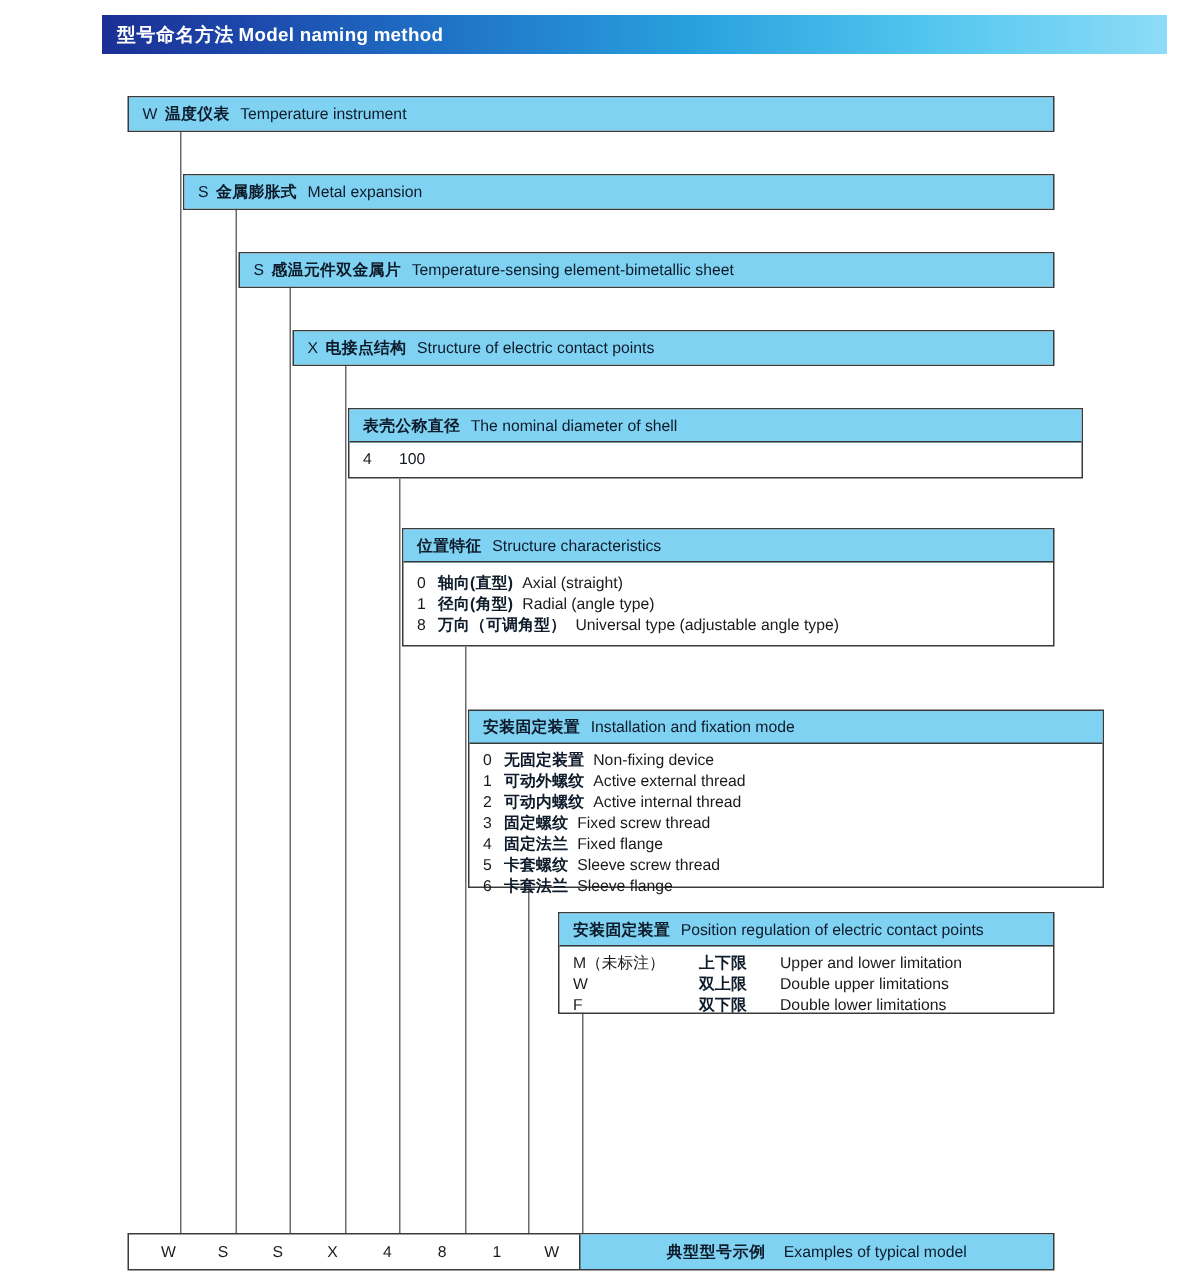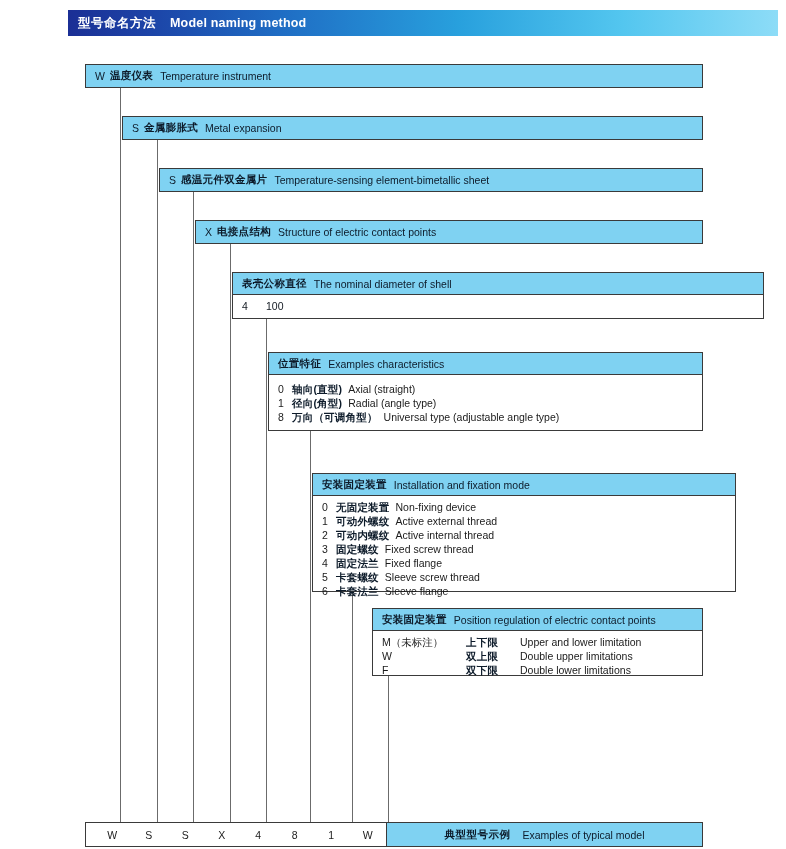--- a/index.html
+++ b/index.html
@@ -23,21 +23,21 @@
     background: linear-gradient(to right, #1b2f95 0%, #1c45a8 12%, #1f6dc4 30%, #28a0dd 55%, #53c6ef 78%, #8ddcf7 100%);
     display: flex; align-items: center;
     padding-left: 10px;
   }
   #header-banner .hdr-cn {
     font-size: 12.5px; font-weight: bold; color: #ffffff;
     letter-spacing: 0.5px;
   }
   #header-banner .hdr-en {
     font-size: 12.5px; font-weight: bold; color: #ffffff;
-    margin-left: 14px; letter-spacing: 0.2px;
+    margin-left: 3px; letter-spacing: 0.2px;
   }
 
   
   #diagram {
     position: absolute;
     left: 0; top: 0;
     width: 786px; height: 849px;
   }
 
   .vline {
@@ -156,37 +156,37 @@
   </div>
 
   <div class="node-box simple" style="left:195px; top:220px; width:508px; height:24px;">
     <div class="node-head">
       <span class="code">X</span>
       <span class="cn">电接点结构</span>
       <span class="en">Structure of electric contact points</span>
     </div>
   </div>
 
-  <div class="node-box" style="left:232px; top:272px; width:532px; height:47px;">
+  <div class="node-box" style="left:232px; top:272px; width:490px; height:47px;">
     <div class="node-head">
       <span class="cn">表壳公称直径</span>
       <span class="en">The nominal diameter of shell</span>
     </div>
     <div class="node-body tight">
       <div class="dia-row">
         <span class="d-code">4</span>
         <span>100</span>
       </div>
     </div>
   </div>
 
   <div class="node-box" style="left:268px; top:352px; width:435px; height:79px;">
     <div class="node-head">
       <span class="cn">位置特征</span>
-      <span class="en">Examples characteristics</span>
+      <span class="en">Structure characteristics</span>
     </div>
     <div class="node-body">
       <div class="opt-row">
         <span class="opt-code">0</span>
         <span class="opt-cn">轴向(直型)</span>
         <span class="opt-en">Axial (straight)</span>
       </div>
       <div class="opt-row">
         <span class="opt-code">1</span>
         <span class="opt-cn">径向(角型)</span>

